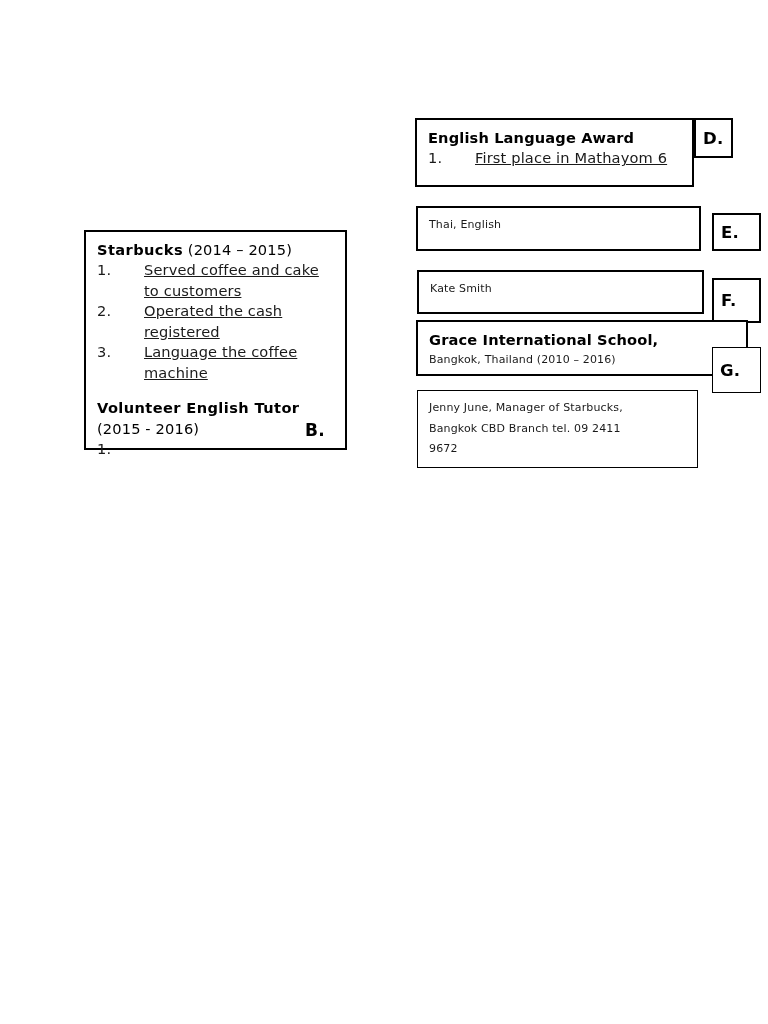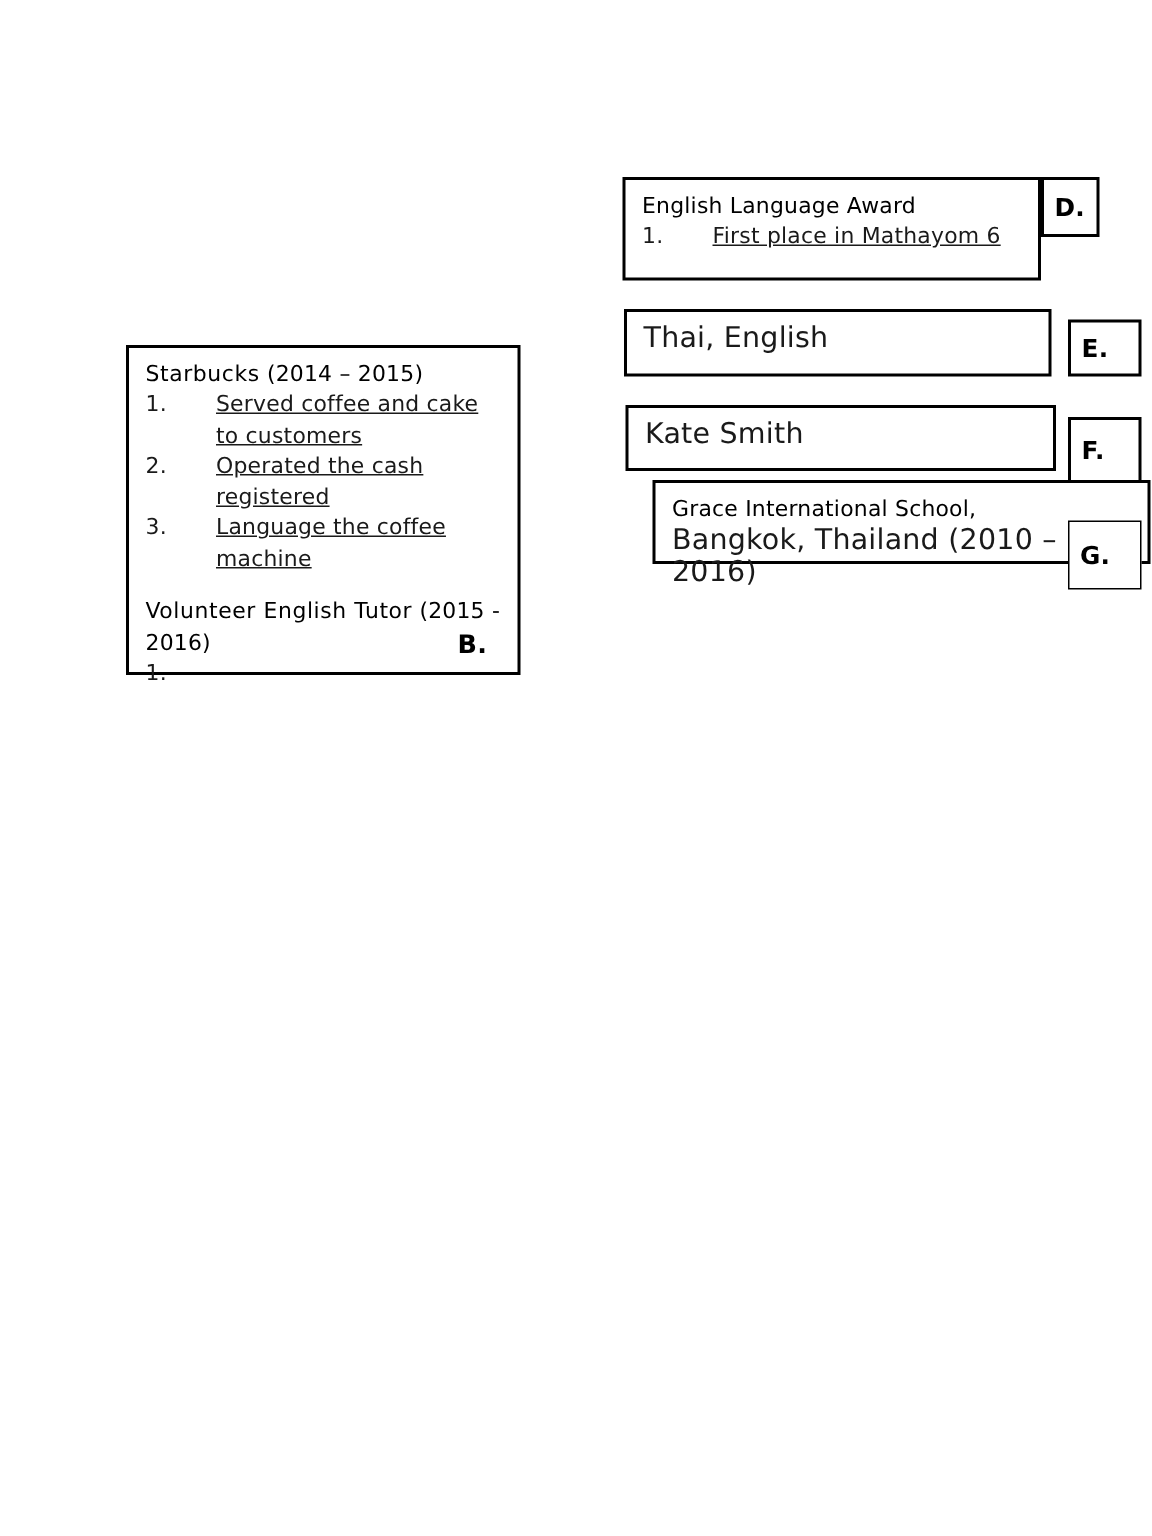--- a/index.html
+++ b/index.html
@@ -39,27 +39,27 @@
     font-weight: 600;
     letter-spacing: 0.2px;
     padding-left: 7px;
   }
   .letter-box.thin {
     border-width: 1.6px;
   }
 
   
   .txt {
-    font-size: 19px;
+    font-size: 11px;
     line-height: 20.5px;
     color: #1a1a1a;
     letter-spacing: 0.15px;
   }
   .bold {
-    font-weight: 400;
+    font-weight: 700;
     letter-spacing: 0.4px;
     color: #000000;
   }
   .heading-line {
     font-size: 14.6px;
     line-height: 21px;
     letter-spacing: 0.15px;
   }
 
   
@@ -98,21 +98,21 @@
     bottom: 8px;
     font-size: 17px;
     font-weight: 700;
     letter-spacing: 0.3px;
   }
 
   
   #box-award      { left: 415px; top: 118px; width: 279px; height: 69px; z-index: 3; }
   #box-languages  { left: 416px; top: 206px; width: 285px; height: 45px; }
   #box-name       { left: 417px; top: 270px; width: 287px; height: 44px; padding-left: 16px; }
-  #box-education  { left: 416px; top: 320px; width: 332px; height: 56px; margin-left: 19px; }
+  #box-education  { left: 416px; top: 320px; width: 332px; height: 56px; }
   #box-referee    { left: 417px; top: 390px; width: 281px; height: 78px; }
   #box-experience { left: 84px;  top: 230px; width: 263px; height: 220px; }
 
   #letter-d { left: 694px; top: 118px; width: 39px; height: 40px; z-index: 1; }
   #letter-e { left: 712px; top: 213px; width: 49px; height: 38px; }
   #letter-f { left: 712px; top: 278px; width: 49px; height: 45px; }
   #letter-g { left: 712px; top: 347px; width: 49px; height: 46px; }
 </style>
 </head>
 <body>
@@ -186,14 +186,21 @@
   <div class="box" id="box-education">
     <div class="inner-pad">
       <div class="heading-line bold">Grace International School,</div>
       <div class="txt">Bangkok, Thailand (2010 – 2016)</div>
     </div>
   </div>
   <div class="letter-box thin" id="letter-g">
     <span>G.</span>
   </div>
 
+  <div class="box thin" id="box-referee">
+    <div class="inner-pad">
+      <div class="txt">Jenny June, Manager of Starbucks,</div>
+      <div class="txt">Bangkok CBD Branch tel. 09 2411</div>
+      <div class="txt">9672</div>
+    </div>
+  </div>
 
 </div>
 
 </body></html>

